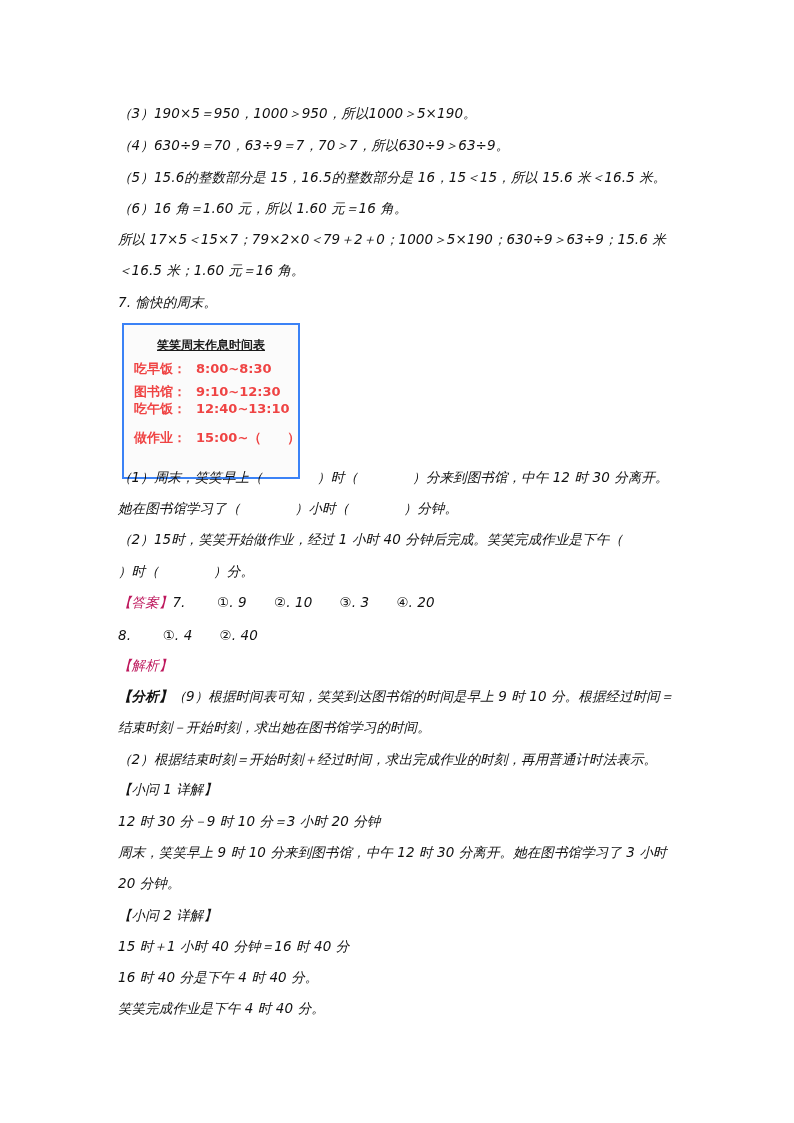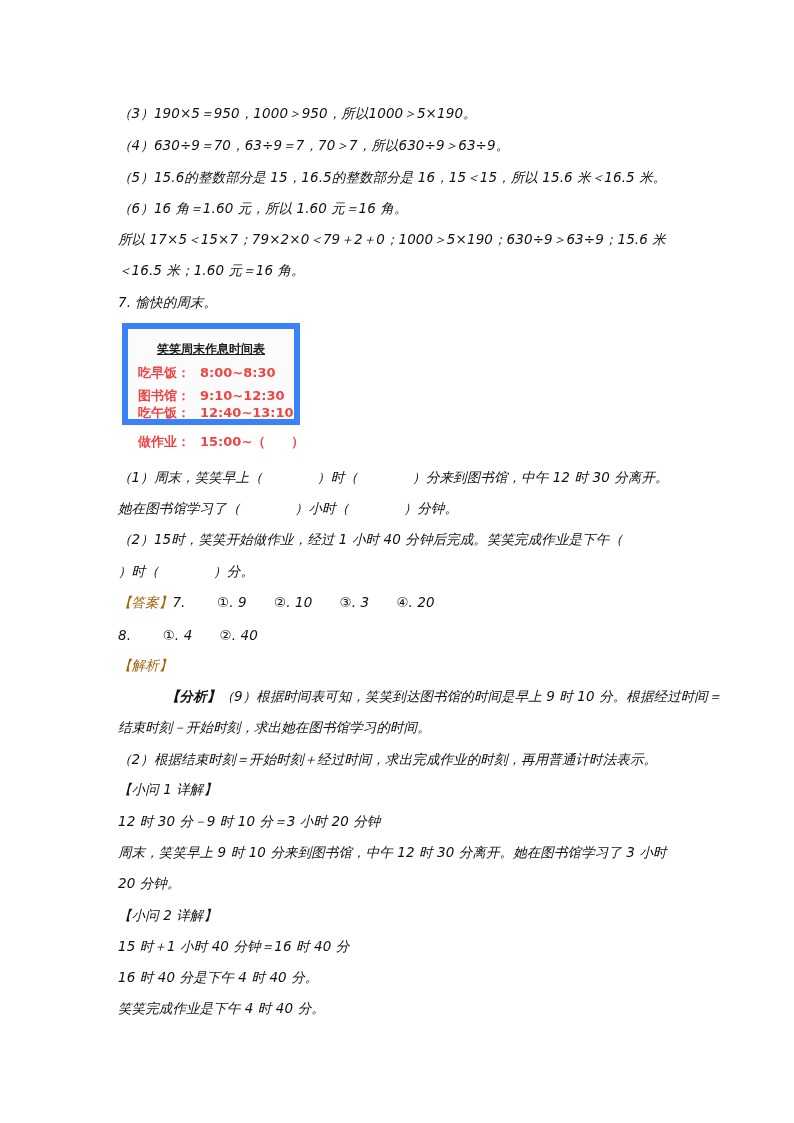--- a/index.html
+++ b/index.html
@@ -1,23 +1,23 @@
 <!DOCTYPE html>
 <html><head>
 <meta charset="utf-8">
 <style>
   html, body { margin: 0; padding: 0; background: #ffffff; }
   body { width: 794px; height: 1123px; position: relative; overflow: hidden;
          font-family: "DejaVu Sans", "Liberation Sans", sans-serif; color: #111; }
   .page { position: absolute; left: 118px; top: 0; width: 560px; }
   .line { position: absolute; left: 0; font-size: 13.5px; line-height: 18px; white-space: nowrap; letter-spacing: 0.1px; font-style: italic; }
-  .accent { color: #a16207; }
-  .bold { font-weight: bold; margin-left: 48px; }
-  .schedule { position: absolute; left: 4px; top: 323px; width: 178px; height: 102px;
-              border: 6px solid #3b82f6; box-sizing: border-box; background: #fbfbfb; }
+  .accent { color: #be185d; }
+  .bold { font-weight: bold; }
+  .schedule { position: absolute; left: 4px; top: 323px; width: 178px; height: 156px;
+              border: 2px solid #3b82f6; box-sizing: border-box; background: #fbfbfb; }
   .schedule .title { position: absolute; left: 0; right: 0; top: 12px; text-align: center;
                      font-size: 12px; font-weight: bold; text-decoration: underline; color: #1a1a1a; }
   .schedule .row { position: absolute; left: 10px; font-size: 13px; font-weight: bold; color: #ef4444; white-space: nowrap; }
   .schedule .row .lbl { display: inline-block; width: 62px; }
 </style>
 </head>
 <body>
 
 <div class="page">
   <div class="line" style="top:104px">（3）190×5＝950，1000＞950，所以1000＞5×190。</div>

